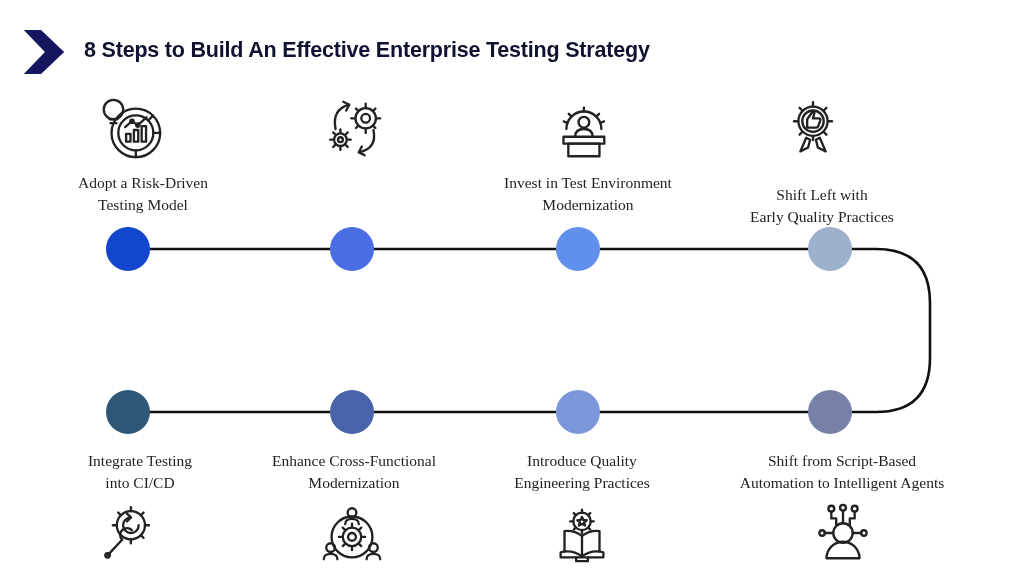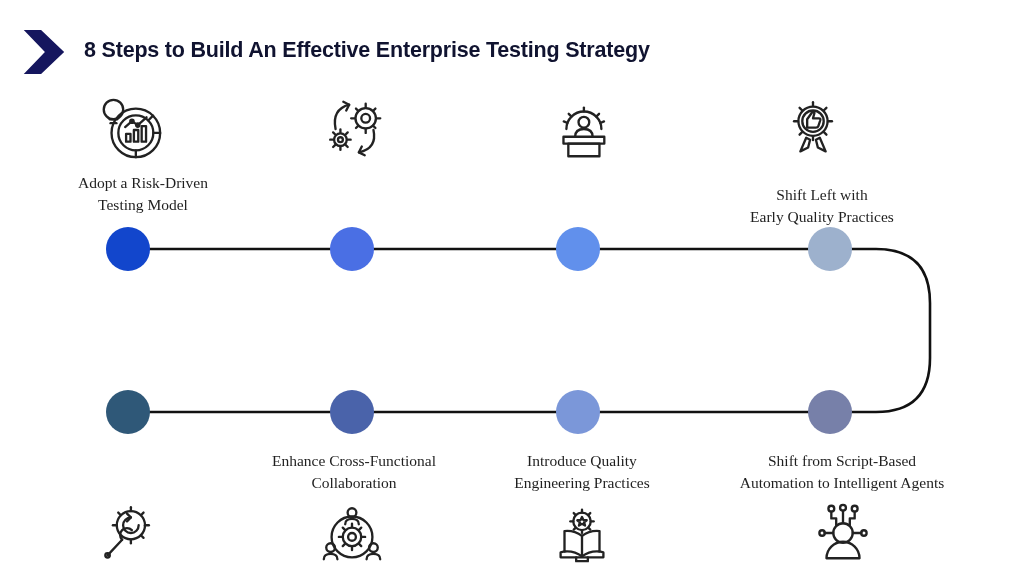--- a/index.html
+++ b/index.html
@@ -141,25 +141,29 @@
       <line x1="22.2" y1="41.8" x2="25" y2="39"></line>
         <line x1="47" y1="17" x2="49.8" y2="14.2"></line>
       <path d="M 30 34 L 30 26 L 35 19 Q 36.5 17.5 37.5 19.5 L 36 25 L 42 25 Q 44 25 43.5 27 L 41.5 33 Q 41 34.5 39 34.5 L 30 34.5 Z"></path>
       <polygon points="29,45 23,59 31,55 33,47"></polygon>
       <polygon points="43,45 49,59 41,55 39,47"></polygon>
     </svg>
   </div>
 
   <div class="step-label" style="left:13px;top:172px">Adopt a Risk-Driven
 Testing Model</div>
+  <div class="step-label" style="left:458px;top:172px">Invest in Test Environment
+Modernization</div>
   <div class="step-label" style="left:692px;top:184px">Shift Left with
 Early Quality Practices</div>
 
+  <div class="step-label" style="left:10px;top:450px">Integrate Testing
+into CI/CD</div>
   <div class="step-label" style="left:224px;top:450px">Enhance Cross-Functional
-Collaboration</div>
+Modernization</div>
   <div class="step-label" style="left:712px;top:450px">Shift from Script-Based
 Automation to Intelligent Agents</div>
   <div class="step-label" style="left:452px;top:450px">Introduce Quality
 Engineering Practices</div>
 
   <div class="icon" style="left:92px;top:498px">
     <svg viewBox="0 0 72 72">
       <circle cx="40" cy="28" r="14.5"></circle>
       <line x1="40" y1="9.5" x2="40" y2="13.5"></line>
         <line x1="40" y1="42.5" x2="40" y2="46.5"></line>

